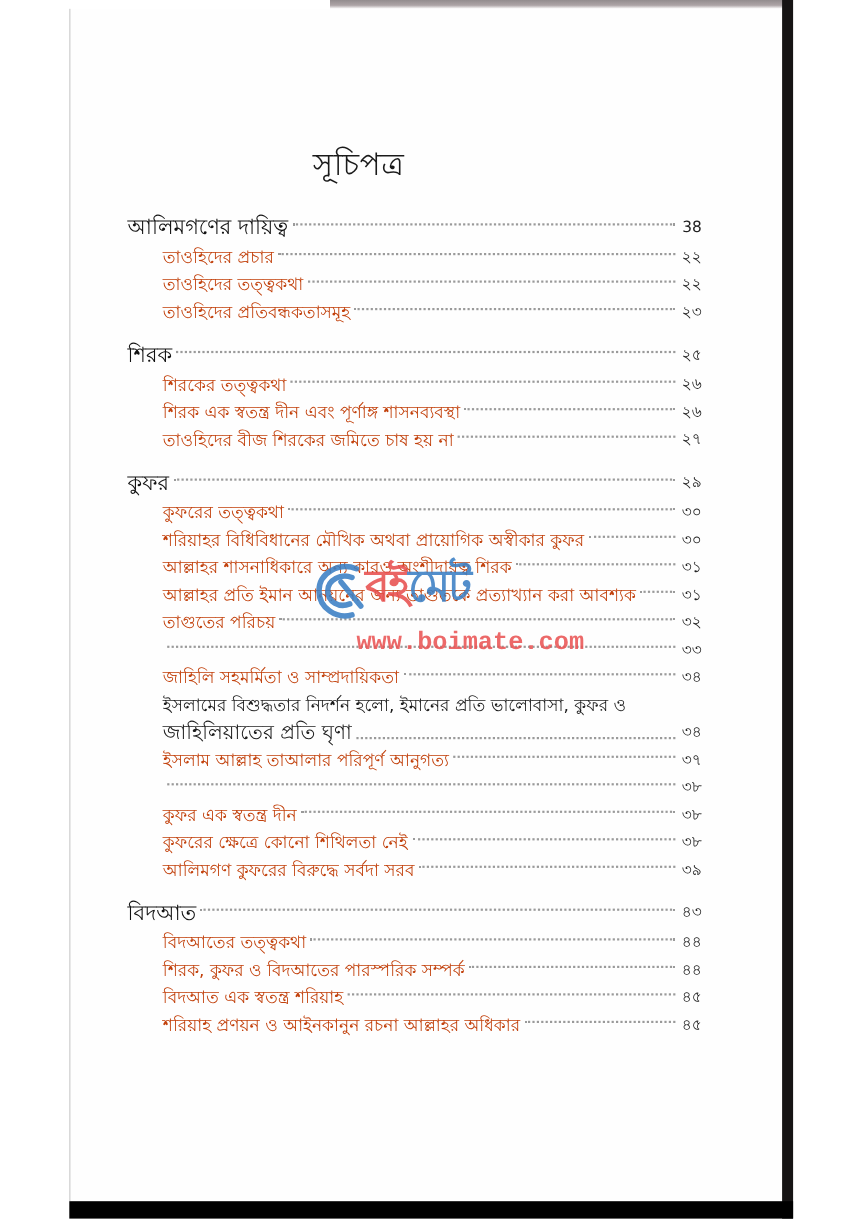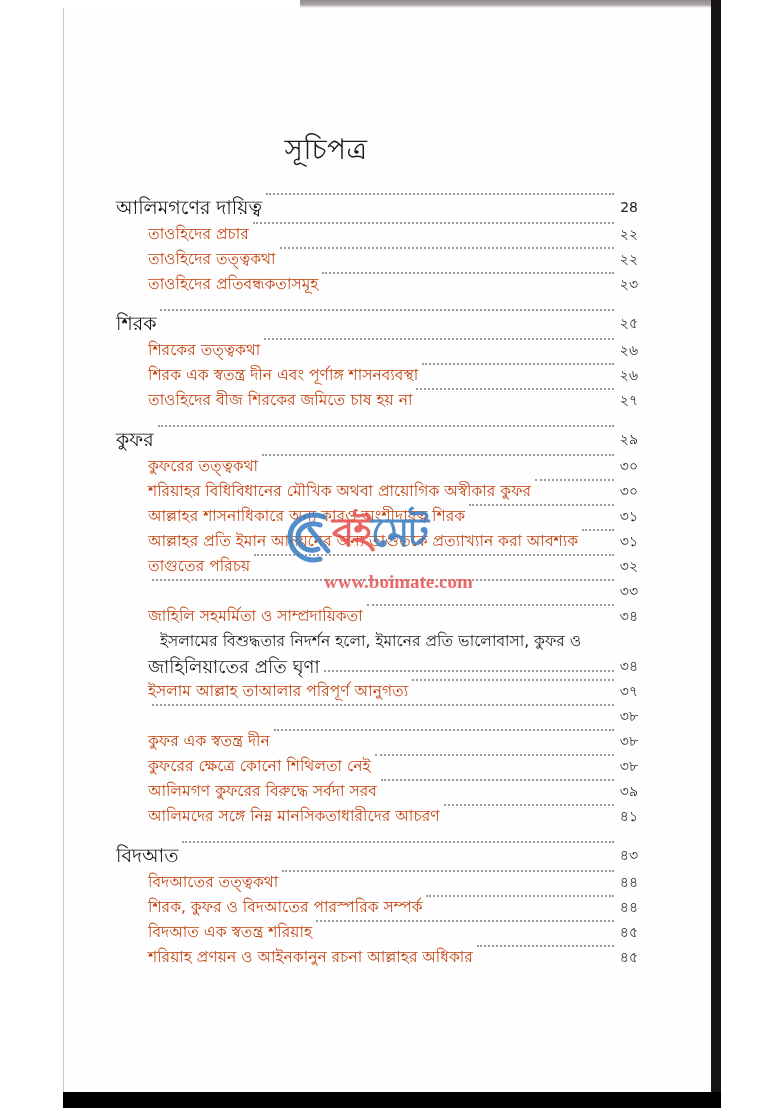--- a/index.html
+++ b/index.html
@@ -64,21 +64,21 @@
       position: absolute;
       left: 116px;
       top: 193px;
       width: 522px;
     }
     .section {
       margin-bottom: 12px;
     }
     .row {
       display: flex;
-      align-items: flex-start;
+      align-items: center;
       height: 25px;
       line-height: 25px;
     }
     .row.chapter {
       height: 29px;
       line-height: 29px;
     }
     .row .label {
       white-space: nowrap;
       font-size: 15.5px;
@@ -113,21 +113,20 @@
       height: auto;
       display: block;
       padding-left: 32px;
     }
     .row.wrap .line1 {
       display: block;
       height: 25px;
       line-height: 25px;
       font-size: 15.5px;
       white-space: nowrap;
-      margin-left: 12px;
     }
     .row.wrap .line2 {
       display: flex;
       align-items: flex-end;
       height: 25px;
       line-height: 25px;
     }
     .row.wrap .line2 .label {
       font-size: 18px;
     }
@@ -157,44 +156,44 @@
       letter-spacing: -2px;
       font-family: Liberation Mono, monospace;
       text-align: right;
     }
     .wm-word .p1 { color: #e8504f; }
     .wm-word .p2 { color: #3b7fc4; }
     .wm-url {
       position: absolute;
       left: 44px;
       top: 66px;
-      font-size: 19px;
+      font-size: 23px;
       font-weight: bold;
       color: #ea5555;
       white-space: nowrap;
-      font-family: Liberation Serif, serif;
+      font-family: Liberation Mono, monospace;
     }
   </style>
 </head>
 <body>
 
 <div class="page"></div>
 <div class="page-top-shadow"></div>
 <div class="page-right-edge"></div>
 <div class="page-bottom-edge"></div>
 
 <div class="title">সূচিপত্র</div>
 
 <div class="toc">
 
   <div class="section">
     <div class="row chapter">
       <span class="label">আলিমগণের দায়িত্ব</span>
       <span class="leader"></span>
-      <span class="page-num">28</span>
+      <span class="page-num">38</span>
     </div>
     <div class="row topic">
       <span class="label">তাওহিদের প্রচার</span>
       <span class="leader"></span>
       <span class="page-num">২২</span>
     </div>
     <div class="row topic">
       <span class="label">তাওহিদের তত্ত্বকথা</span>
       <span class="leader"></span>
       <span class="page-num">২২</span>
@@ -293,25 +292,20 @@
     </div>
     <div class="row topic">
       <span class="label">কুফরের ক্ষেত্রে কোনো শিথিলতা নেই</span>
       <span class="leader"></span>
       <span class="page-num">৩৮</span>
     </div>
     <div class="row topic">
       <span class="label">আলিমগণ কুফরের বিরুদ্ধে সর্বদা সরব</span>
       <span class="leader"></span>
       <span class="page-num">৩৯</span>
-    </div>
-    <div class="row topic">
-      <span class="label">আলিমদের সঙ্গে নিম্ন মানসিকতাধারীদের আচরণ</span>
-      <span class="leader"></span>
-      <span class="page-num">৪১</span>
     </div>
   </div>
 
   <div class="section">
     <div class="row chapter">
       <span class="label">বিদআত</span>
       <span class="leader"></span>
       <span class="page-num">৪৩</span>
     </div>
     <div class="row topic">

